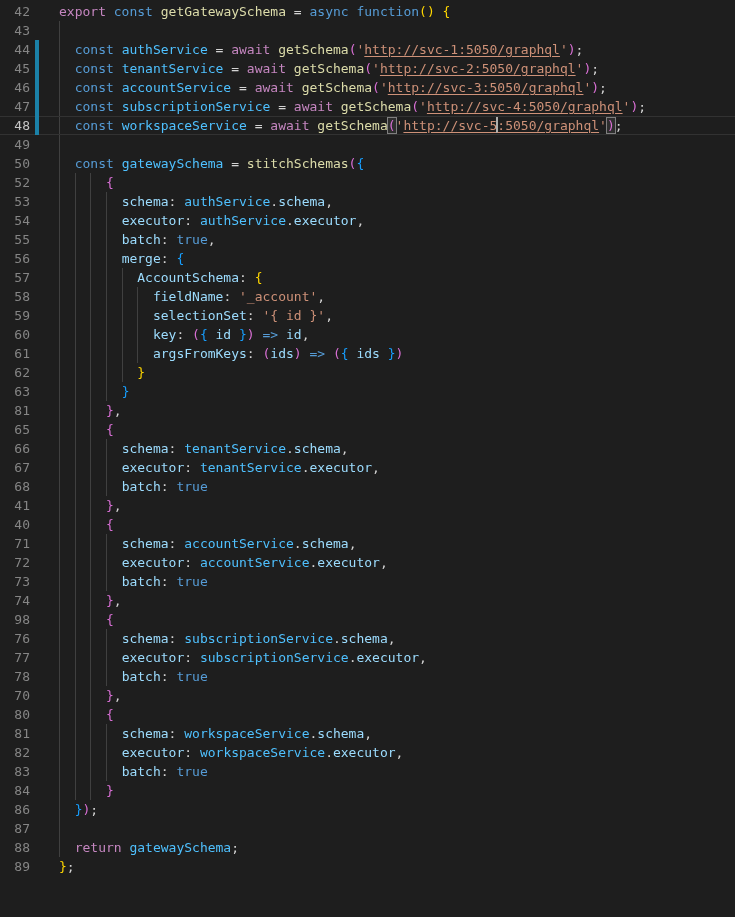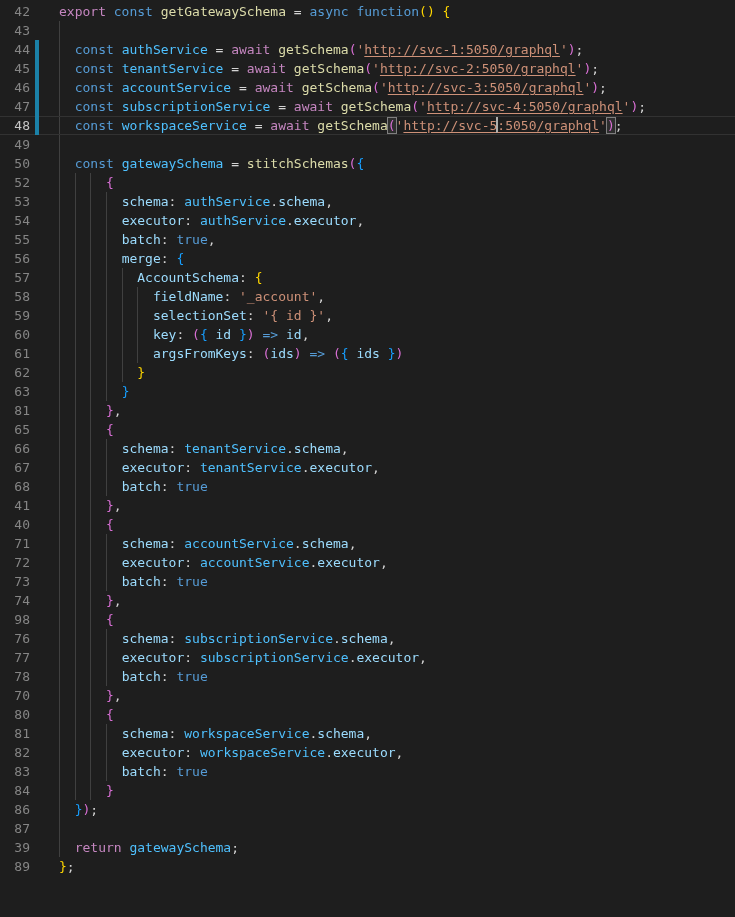--- a/index.html
+++ b/index.html
@@ -105,18 +105,18 @@
       <div class="line"><span class="num">77</span><span class="guide" style="left: calc(0ch + 59px);"></span><span class="guide" style="left: calc(2ch + 59px);"></span><span class="guide" style="left: calc(4ch + 59px);"></span><span class="guide" style="left: calc(6ch + 59px);"></span><span class="tok">        </span><span class="tok prop">executor</span><span class="tok op">: </span><span class="tok var">subscriptionService</span><span class="tok op">.</span><span class="tok prop">executor</span><span class="tok op">,</span></div>
       <div class="line"><span class="num">78</span><span class="guide" style="left: calc(0ch + 59px);"></span><span class="guide" style="left: calc(2ch + 59px);"></span><span class="guide" style="left: calc(4ch + 59px);"></span><span class="guide" style="left: calc(6ch + 59px);"></span><span class="tok">        </span><span class="tok prop">batch</span><span class="tok op">: </span><span class="tok kw2">true</span></div>
       <div class="line"><span class="num">70</span><span class="guide" style="left: calc(0ch + 59px);"></span><span class="guide" style="left: calc(2ch + 59px);"></span><span class="guide" style="left: calc(4ch + 59px);"></span><span class="tok">      </span><span class="tok b2">}</span><span class="tok op">,</span></div>
       <div class="line"><span class="num">80</span><span class="guide" style="left: calc(0ch + 59px);"></span><span class="guide" style="left: calc(2ch + 59px);"></span><span class="guide" style="left: calc(4ch + 59px);"></span><span class="tok">      </span><span class="tok b2">{</span></div>
       <div class="line"><span class="num">81</span><span class="guide" style="left: calc(0ch + 59px);"></span><span class="guide" style="left: calc(2ch + 59px);"></span><span class="guide" style="left: calc(4ch + 59px);"></span><span class="guide" style="left: calc(6ch + 59px);"></span><span class="tok">        </span><span class="tok prop">schema</span><span class="tok op">: </span><span class="tok var">workspaceService</span><span class="tok op">.</span><span class="tok prop">schema</span><span class="tok op">,</span></div>
       <div class="line"><span class="num">82</span><span class="guide" style="left: calc(0ch + 59px);"></span><span class="guide" style="left: calc(2ch + 59px);"></span><span class="guide" style="left: calc(4ch + 59px);"></span><span class="guide" style="left: calc(6ch + 59px);"></span><span class="tok">        </span><span class="tok prop">executor</span><span class="tok op">: </span><span class="tok var">workspaceService</span><span class="tok op">.</span><span class="tok prop">executor</span><span class="tok op">,</span></div>
       <div class="line"><span class="num">83</span><span class="guide" style="left: calc(0ch + 59px);"></span><span class="guide" style="left: calc(2ch + 59px);"></span><span class="guide" style="left: calc(4ch + 59px);"></span><span class="guide" style="left: calc(6ch + 59px);"></span><span class="tok">        </span><span class="tok prop">batch</span><span class="tok op">: </span><span class="tok kw2">true</span></div>
       <div class="line"><span class="num">84</span><span class="guide" style="left: calc(0ch + 59px);"></span><span class="guide" style="left: calc(2ch + 59px);"></span><span class="guide" style="left: calc(4ch + 59px);"></span><span class="tok">      </span><span class="tok b2">}</span></div>
       <div class="line"><span class="num">86</span><span class="guide" style="left: calc(0ch + 59px);"></span><span class="tok">  </span><span class="tok b3">}</span><span class="tok b2">)</span><span class="tok op">;</span></div>
       <div class="line"><span class="num">87</span><span class="guide" style="left: calc(0ch + 59px);"></span></div>
-      <div class="line"><span class="num">39</span><span class="guide" style="left: calc(0ch + 59px);"></span><span class="tok">  </span><span class="tok kw">return</span><span class="tok"> </span><span class="tok var">gatewaySchema</span><span class="tok op">;</span></div>
+      <div class="line"><span class="num">88</span><span class="guide" style="left: calc(0ch + 59px);"></span><span class="tok">  </span><span class="tok kw">return</span><span class="tok"> </span><span class="tok var">gatewaySchema</span><span class="tok op">;</span></div>
       <div class="line"><span class="num">89</span><span class="tok b1">}</span><span class="tok op">;</span></div>
       <div class="gitbar" style="top: 40px; height: 95px;"></div>
     </div>
   <div class="statusbar"></div>
 </div>
 
 </body></html>

